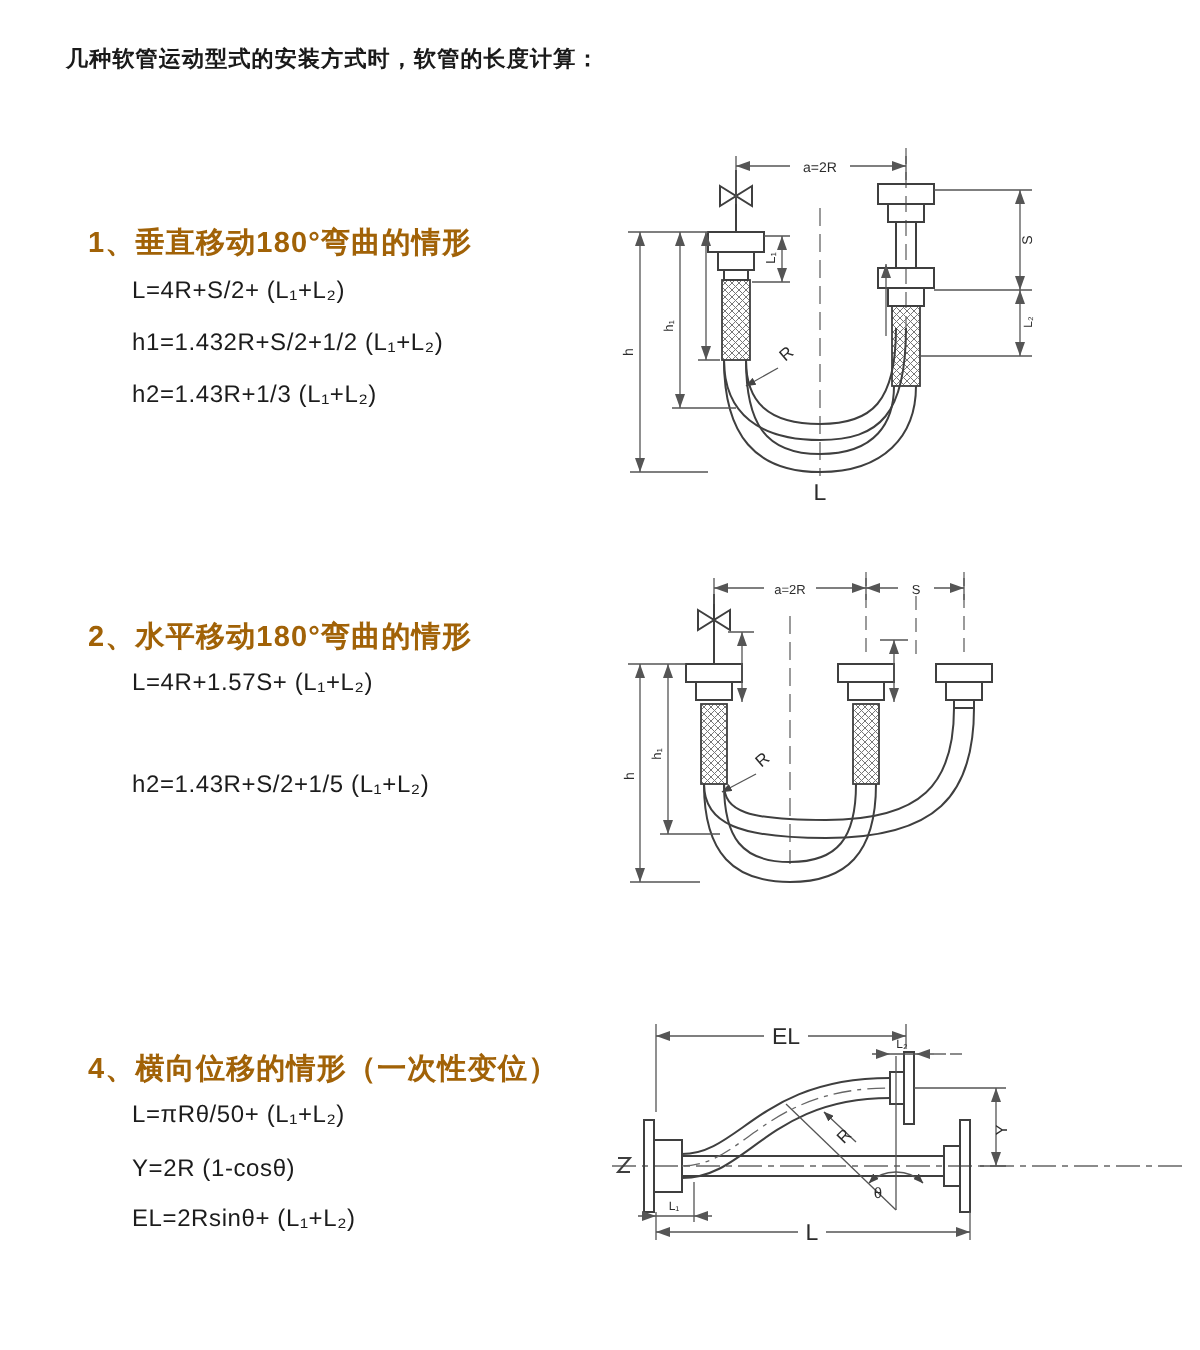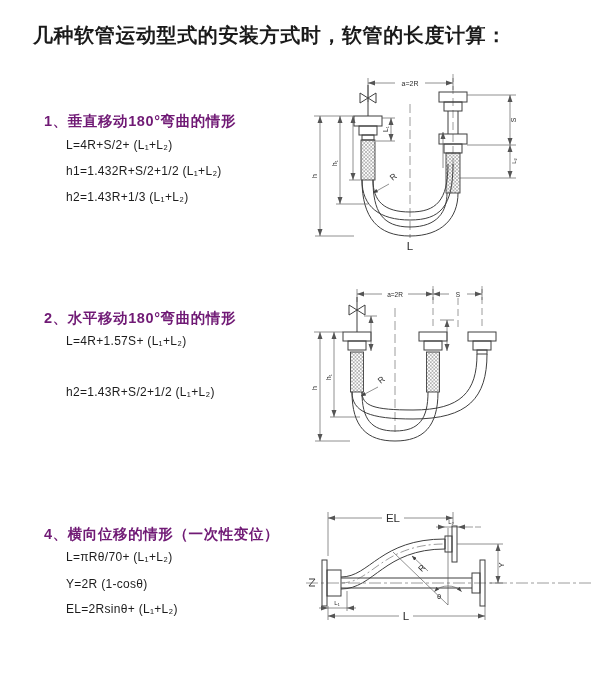--- a/index.html
+++ b/index.html
@@ -1,21 +1,21 @@
 <!DOCTYPE html>
 <html><head>
 <meta charset="utf-8">
 <style>
   html,body{margin:0;padding:0;}
   body{width:600px;height:675px;background:#ffffff;overflow:hidden;
        font-family:"Liberation Sans","DejaVu Sans",sans-serif;color:#222;}
   #page{position:relative;width:600px;height:675px;background:#ffffff;}
   .abs{position:absolute;}
-  .title{font-size:20px;font-weight:700;letter-spacing:0.6px;color:#1a1a1a;white-space:nowrap;}
-  .heading{font-size:14.5px;font-weight:700;letter-spacing:0.6px;color:#701a75;white-space:nowrap;}
+  .title{font-size:11px;font-weight:700;letter-spacing:0.6px;color:#1a1a1a;white-space:nowrap;}
+  .heading{font-size:14.5px;font-weight:700;letter-spacing:0.6px;color:#a16207;white-space:nowrap;}
   .formula{font-size:12px;font-weight:400;letter-spacing:0.3px;color:#1c1c1c;white-space:nowrap;}
   svg{position:absolute;overflow:visible;}
   svg text{fill:#2b2b2b;font-family:"Liberation Sans","DejaVu Sans",sans-serif;}
   svg .geo{stroke:#3f3f3f;stroke-width:1;fill:none;}
   svg .thin{stroke:#555;stroke-width:0.65;fill:none;}
   svg .dash{stroke:#666;stroke-width:0.65;fill:none;}
   svg .ah{fill:#555;stroke:none;}
 </style>
 </head>
 <body>
@@ -24,24 +24,24 @@
 
   <div class="abs title" style="left:33px;top:22px;">几种软管运动型式的安装方式时，软管的长度计算：</div>
 
   <div class="abs heading" style="left:44px;top:112px;">1、垂直移动180°弯曲的情形</div>
   <div class="abs formula" style="left:66px;top:138px;">L=4R+S/2+ (L₁+L₂)</div>
   <div class="abs formula" style="left:66px;top:164px;">h1=1.432R+S/2+1/2 (L₁+L₂)</div>
   <div class="abs formula" style="left:66px;top:190px;">h2=1.43R+1/3 (L₁+L₂)</div>
 
   <div class="abs heading" style="left:44px;top:309px;">2、水平移动180°弯曲的情形</div>
   <div class="abs formula" style="left:66px;top:334px;">L=4R+1.57S+ (L₁+L₂)</div>
-  <div class="abs formula" style="left:66px;top:385px;">h2=1.43R+S/2+1/2 (L₁+L₂)</div>
+  <div class="abs formula" style="left:66px;top:385px;">h2=1.43R+S/2+1/5 (L₁+L₂)</div>
 
   <div class="abs heading" style="left:44px;top:525px;">4、横向位移的情形（一次性变位）</div>
-  <div class="abs formula" style="left:66px;top:550px;">L=πRθ/70+ (L₁+L₂)</div>
+  <div class="abs formula" style="left:66px;top:550px;">L=πRθ/50+ (L₁+L₂)</div>
   <div class="abs formula" style="left:66px;top:577px;">Y=2R (1-cosθ)</div>
   <div class="abs formula" style="left:66px;top:602px;">EL=2Rsinθ+ (L₁+L₂)</div>
 
   <svg style="left:310px;top:68px;" width="235" height="200" viewBox="0 0 235 200">
     <defs>
       <pattern id="hb1" width="3.5" height="3.5" patternUnits="userSpaceOnUse">
         <path d="M0,0 L3.5,3.5 M3.5,0 L0,3.5" stroke="#777" stroke-width="0.5"></path>
       </pattern>
       <marker id="ar1" viewBox="0 0 8 6" refX="7.5" refY="3" markerWidth="8" markerHeight="6" orient="auto">
         <path d="M0,0 L8,3 L0,6 z" fill="#444"></path>

